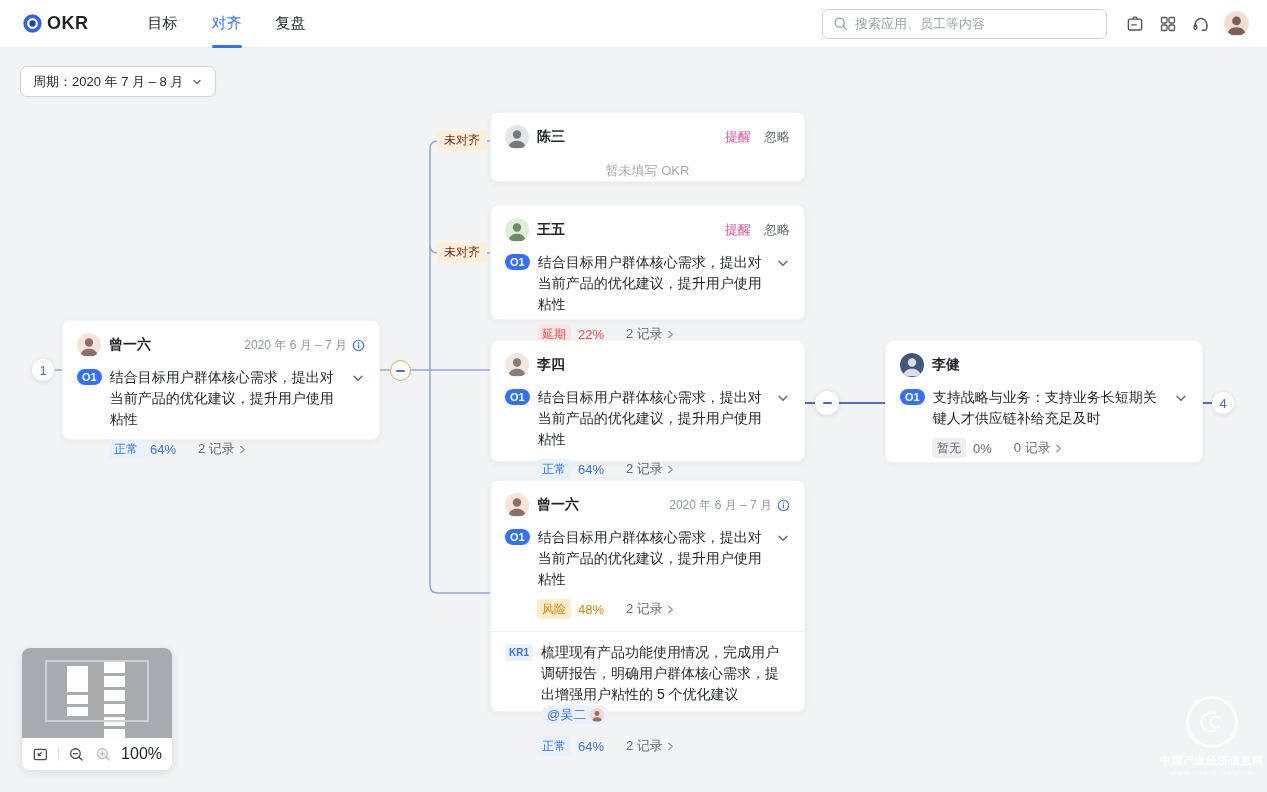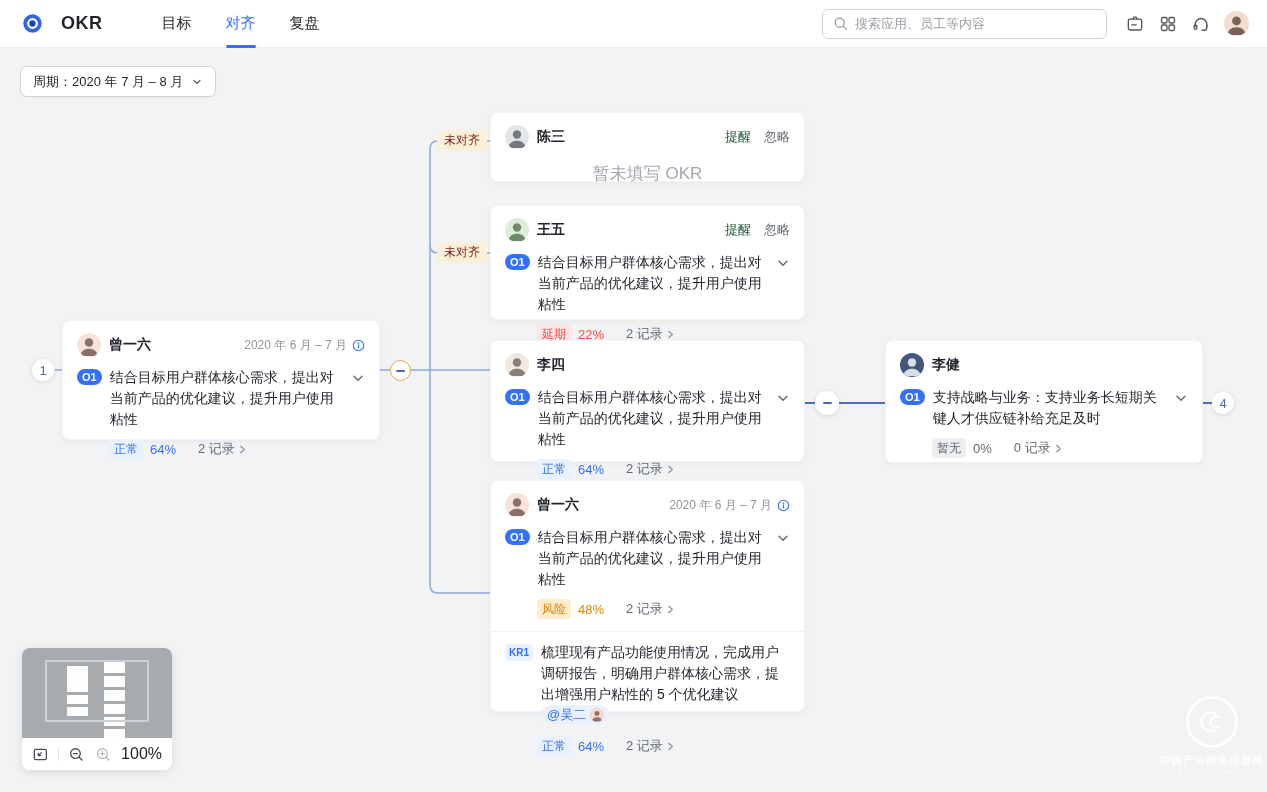--- a/index.html
+++ b/index.html
@@ -1,21 +1,21 @@
 <!DOCTYPE html>
 <html><head>
 <meta charset="utf-8">
 <style>
   * { margin:0; padding:0; box-sizing:border-box; }
   html,body { width:1267px; height:792px; overflow:hidden; }
   body { font-family:"Liberation Sans","DejaVu Sans",sans-serif; background:#f2f3f5; color:#1f2329; }
 
   
   .header { position:relative; z-index:10; height:48px; background:#fff; display:flex; align-items:center; padding:0 18px 0 22px; border-bottom:1px solid #edeef0; }
-  .logo-wrap { display:flex; align-items:center; gap:18px; }
+  .logo-wrap { display:flex; align-items:center; gap:4px; }
   .logo-mark { width:21px; height:21px; }
   .app-name { font-size:18px; font-weight:700; letter-spacing:.5px; color:#1f2329; }
   .nav { display:flex; margin-left:42px; height:48px; }
   .nav-item { position:relative; padding:0 17px; font-size:15px; color:#1f2329; display:flex; align-items:center; cursor:pointer; }
   .nav-item.active { color:#3370ff; font-weight:500; }
   .nav-item.active::after { content:""; position:absolute; left:50%; transform:translateX(-50%); bottom:0; width:30px; height:3px; border-radius:3px; background:#3370ff; }
   .search-box { margin-left:auto; width:285px; height:30px; border:1px solid #d0d3d6; border-radius:6px; display:flex; align-items:center; gap:7px; padding:0 10px; background:#fff; }
   .search-box input { border:none; outline:none; flex:1; font-size:13px; background:transparent; color:#1f2329; font-family:inherit; }
   .search-box input::placeholder { color:#9aa0a8; }
   .header-icons { display:flex; align-items:center; gap:13px; margin-left:18px; }
@@ -28,24 +28,24 @@
   .canvas { position:absolute; top:48px; left:0; width:1267px; height:744px; background:#f2f3f5; }
   .edges { position:absolute; left:0; top:0; }
 
   .filter-pill { position:absolute; left:20px; top:18px; height:31px; background:#fff; border:1px solid #d0d3d6; border-radius:7px; display:flex; align-items:center; gap:8px; padding:0 12px; font-size:13px; color:#1f2329; cursor:pointer; box-shadow:0 1px 2px rgba(31,35,41,.03); }
 
   .card { position:absolute; background:#fff; border-radius:8px; border:1px solid rgba(31,35,41,.05); box-shadow:0 2px 6px rgba(31,35,41,.05); padding:12px 14px; }
   .card-head { display:flex; align-items:center; gap:8px; }
   .card-avatar { width:24px; height:24px; }
   .name { font-size:14px; font-weight:600; color:#1f2329; }
   .head-links { margin-left:auto; display:flex; gap:13px; font-size:13px; }
-  .link-remind { color:#14532d; cursor:pointer; }
+  .link-remind { color:#ec4899; cursor:pointer; }
   .link-ignore { color:#646a73; cursor:pointer; }
   .date { margin-left:auto; display:flex; align-items:center; gap:5px; font-size:12px; color:#8f959e; }
-  .empty-text { text-align:center; font-size:17px; color:#a3a8af; margin-top:13px; }
+  .empty-text { text-align:center; font-size:13px; color:#a3a8af; margin-top:13px; }
 
   .obj-row { display:flex; align-items:flex-start; gap:8px; margin-top:10px; }
   .o-badge { flex:none; min-width:24px; text-align:center; background:#3370ff; color:#fff; font-size:11px; font-weight:700; border-radius:9px; padding:2px 5px; margin-top:2px; }
   .kr-badge { flex:none; background:#e8f1fe; color:#3370ff; font-size:10px; font-weight:700; border-radius:4px; padding:3px 4px; margin-top:2px; }
   .obj-text { flex:1; font-size:14px; line-height:21px; color:#1f2329; }
   .obj-chevron { flex:none; margin-top:4px; cursor:pointer; }
 
   .status-row { display:flex; align-items:center; margin-top:9px; margin-left:32px; font-size:13px; }
   .pill { font-size:12px; padding:1.5px 5px; border-radius:3px; }
   .pill-normal { background:#e8f1fe; color:#3370ff; }

